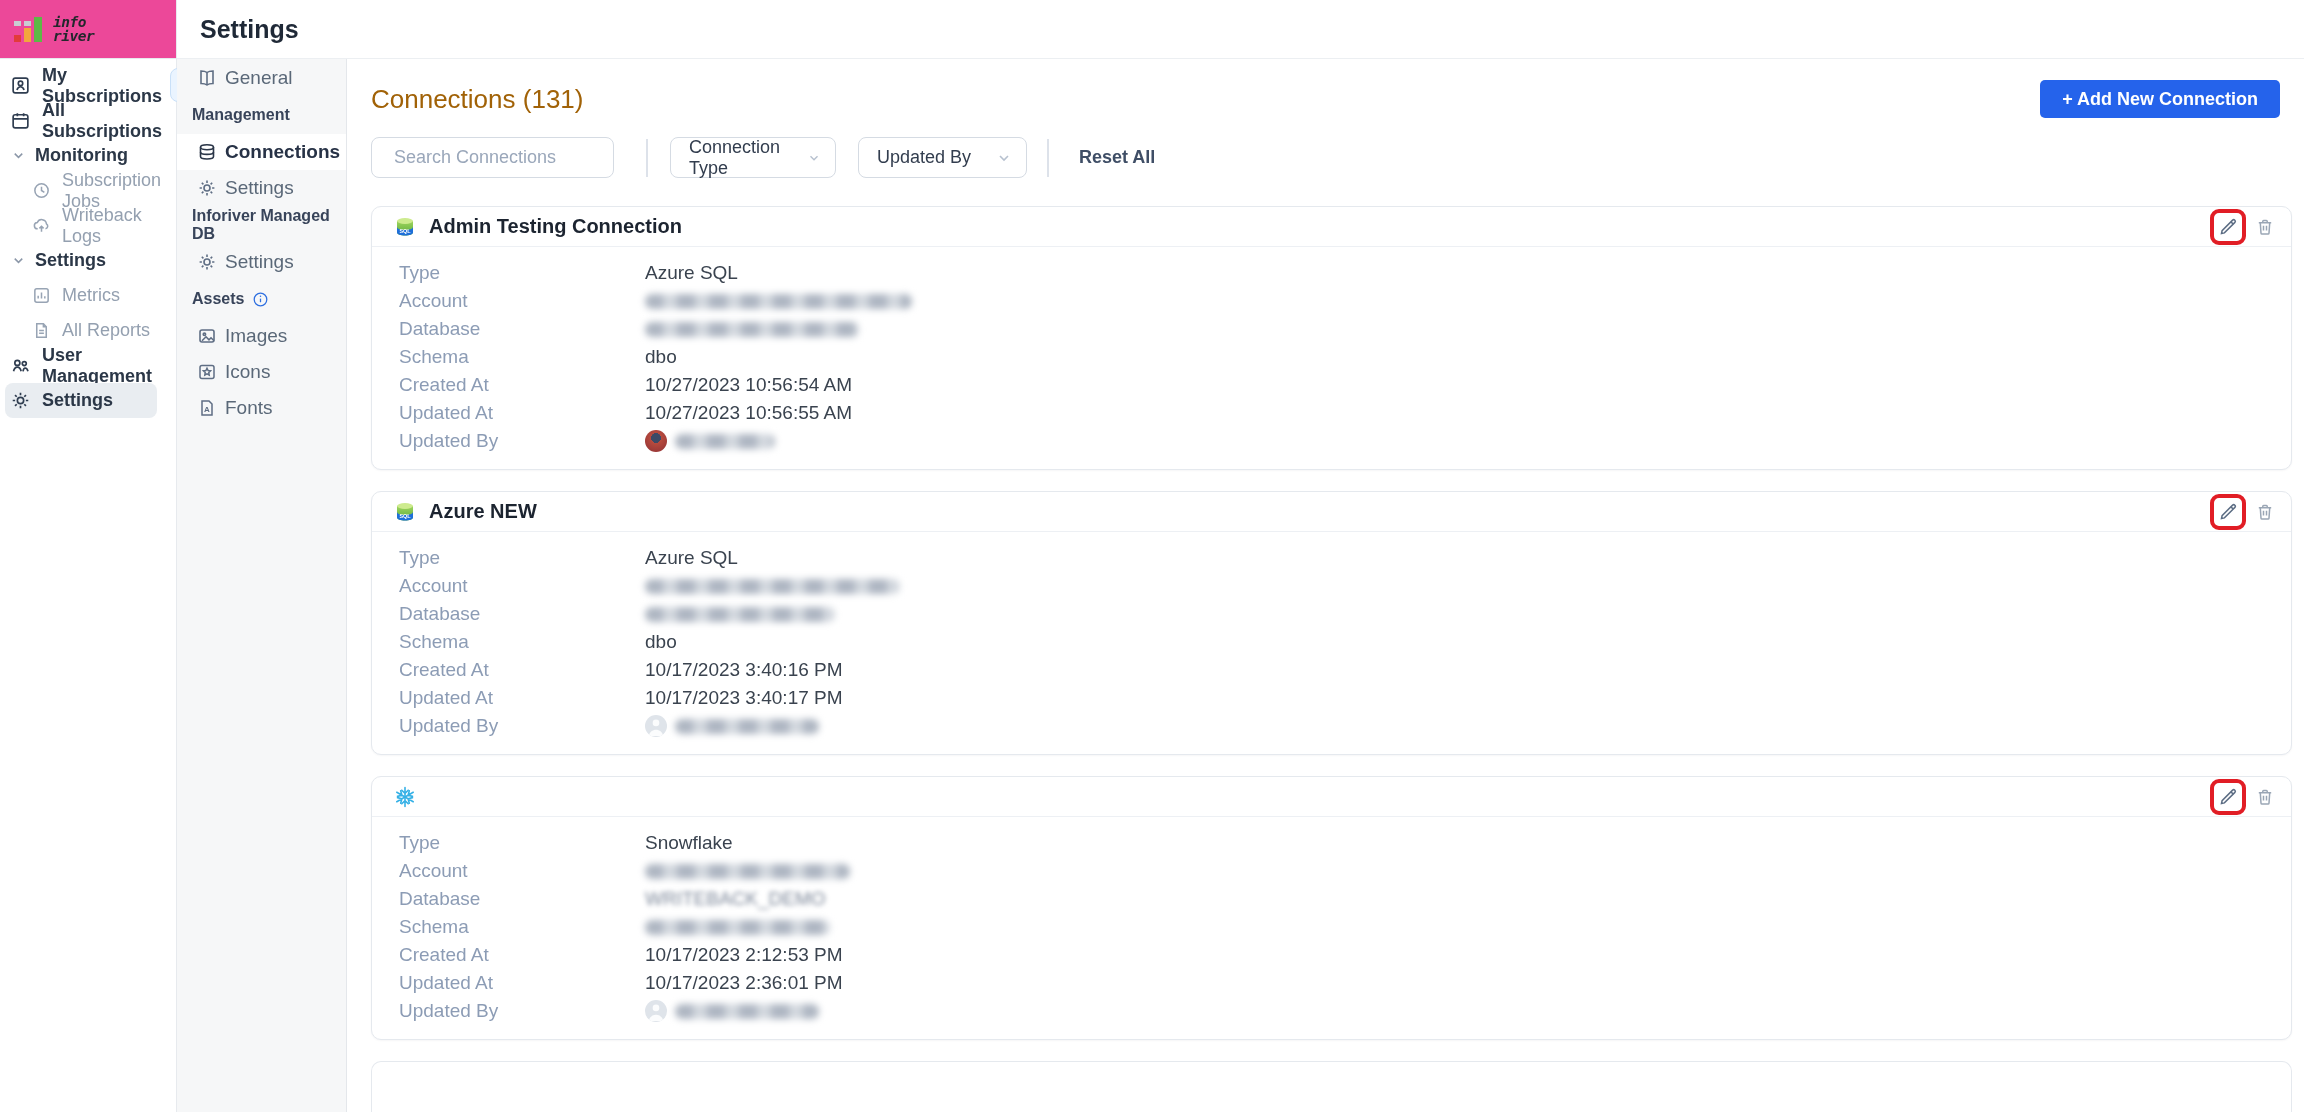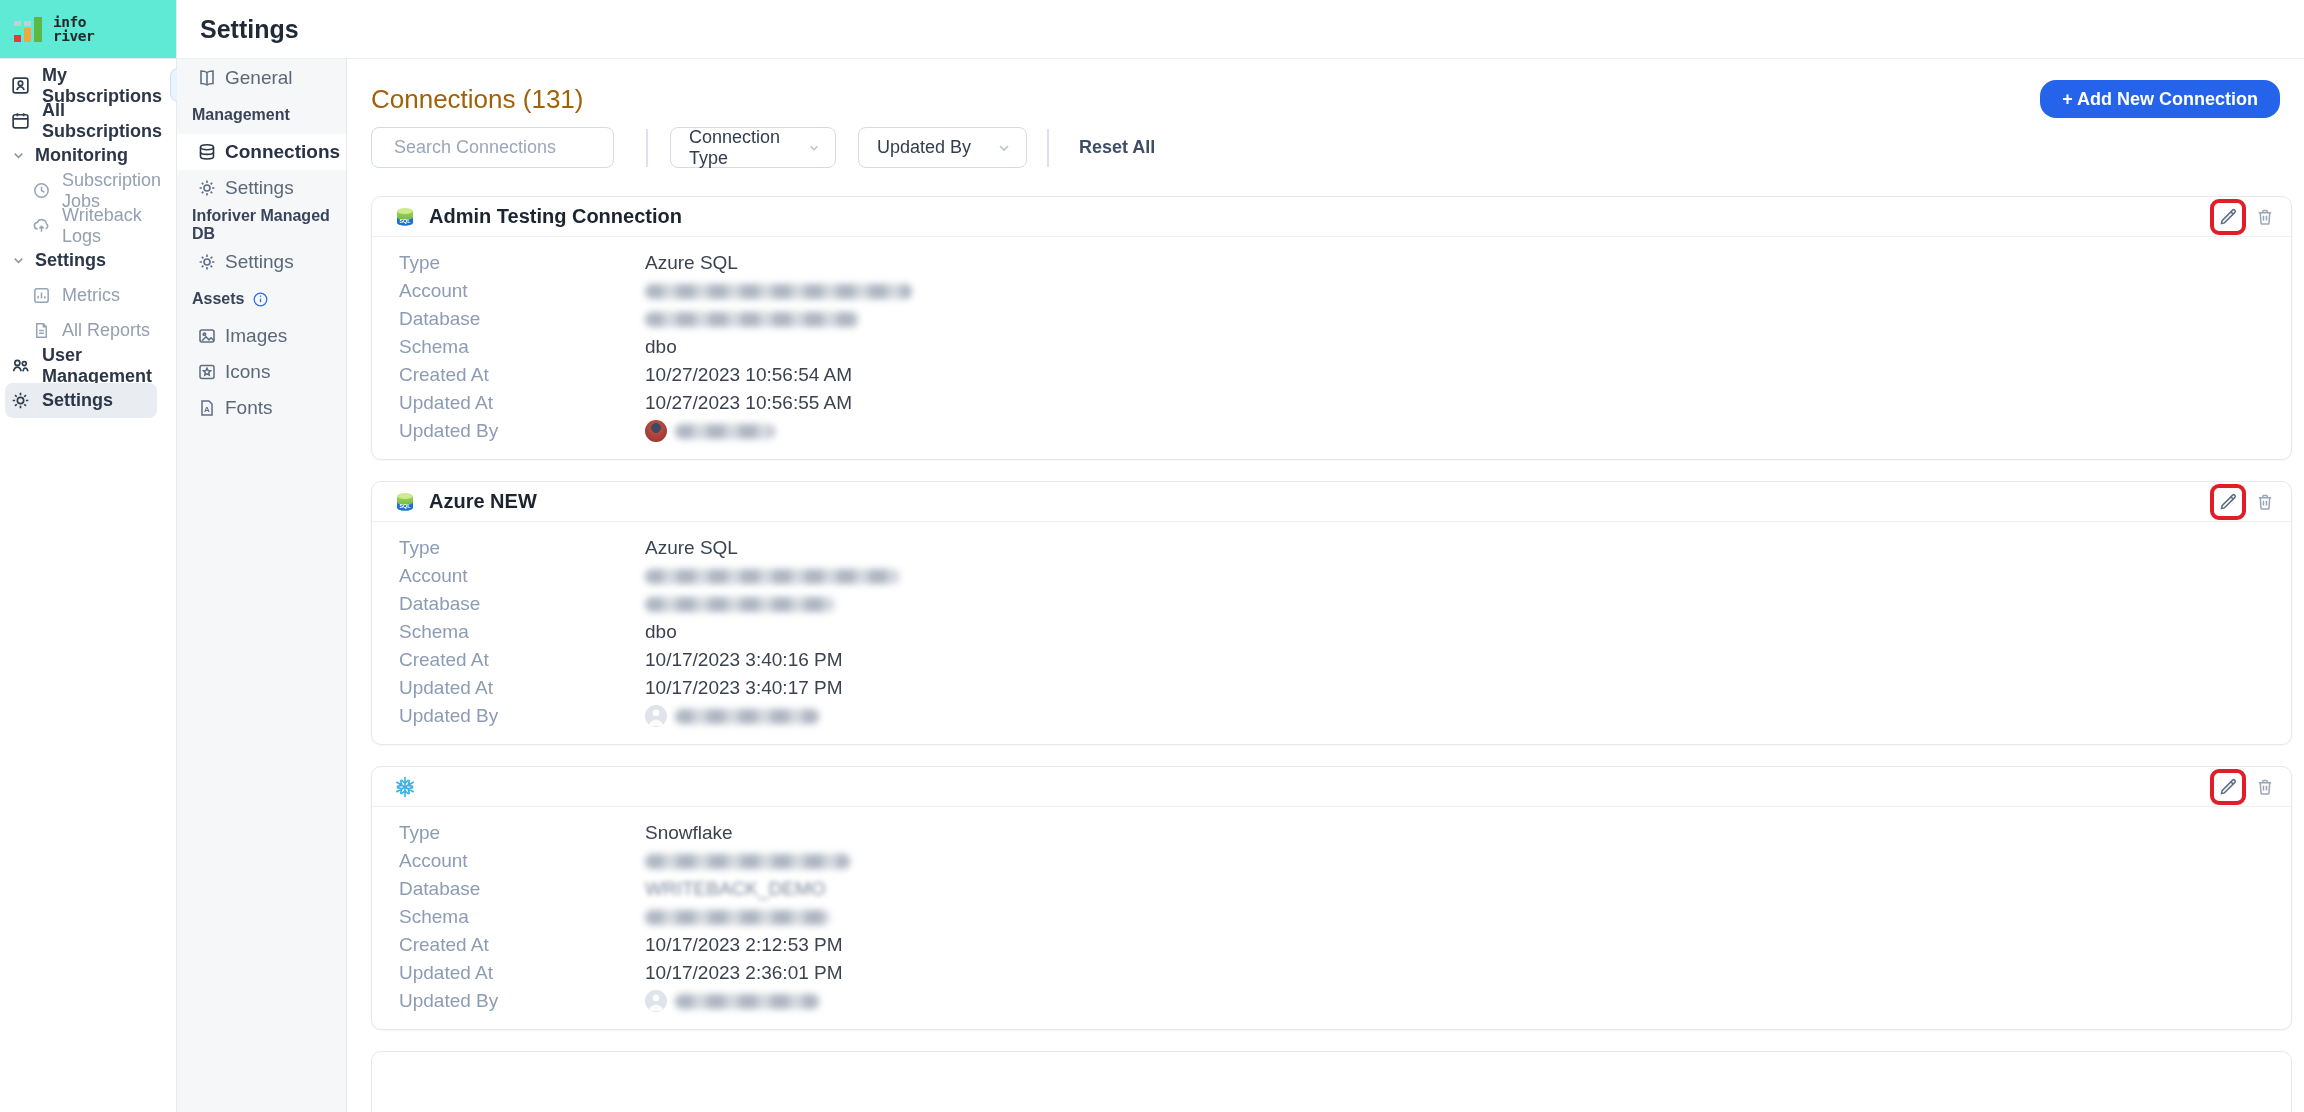--- a/index.html
+++ b/index.html
@@ -4,21 +4,21 @@
 <style>
   * { box-sizing: border-box; margin: 0; padding: 0; }
   html,body { width:2304px; height:1112px; overflow:hidden; }
   body { font-family:"Liberation Sans", sans-serif; background:#fff; color:#333d4d; }
 
   .app { width:2304px; height:1112px; display:grid;
          grid-template-columns:177px 170px 1fr; grid-template-rows:59px 1fr; }
 
   
   .logo-cell { grid-column:1; grid-row:1; display:flex; align-items:center; padding-left:12px;
-               border-right:1px solid #e7eaee; border-bottom:1px solid #e7eaee; background:#5eead4; }
+               border-right:1px solid #e7eaee; border-bottom:1px solid #e7eaee; background:#ec4899;font-style:italic; }
   .logo-bars { width:36px; height:36px; }
   .logo-text { margin-left:5px; font-family:"DejaVu Sans Mono", monospace; font-weight:700;
                font-size:14.5px; line-height:14px; color:#23272c; letter-spacing:-0.5px; }
   .topbar { grid-column:2 / 4; grid-row:1; background:#fff; border-bottom:1px solid #eceff2;
             display:flex; align-items:center; padding-left:23px; }
   .topbar h1 { font-size:25px; font-weight:700; color:#1f2937; }
 
   
   .psidebar { grid-column:1; grid-row:2; background:#fff; border-right:1px solid #e7eaee;
               display:flex; padding-top:9px; }
@@ -48,23 +48,23 @@
   .snav-sel { background:#ffffff; color:#273246; font-weight:700; }
   .snav-sel svg { color:#2b3648; }
   .snav-section { display:flex; align-items:center; height:38px; padding-left:15px; gap:8px;
                font-size:16px; font-weight:700; color:#38445a; }
 
   
   .main { grid-column:3; grid-row:2; background:#fff; padding:0 12px 0 24px; overflow:hidden; }
   .head-row { margin-top:20px; height:40px; display:flex; align-items:center; justify-content:space-between; }
   .page-h { font-size:26px; font-weight:500; color:#a16207; }
   .add-btn { height:38px; padding:0 22px; margin-right:12px; background:#2563eb; color:#fff;
-             font-size:18px; font-weight:700; border:none; border-radius:16px; cursor:pointer;
+             font-size:18px; font-weight:700; border:none; border-radius:5px; cursor:pointer;
              font-family:"Liberation Sans", sans-serif; }
-  .filter-row { margin-top:8px; height:41px; display:flex; align-items:center; }
+  .filter-row { margin-top:18px; height:41px; display:flex; align-items:center; }
   .search-box { width:243px; height:41px; border:1px solid #d5dbe3; border-radius:8px; background:#fff;
              display:flex; align-items:center; padding:0 10px 0 13px; gap:9px; }
   .search-box input { border:none; outline:none; flex:1; font-size:18px; color:#323d4e;
              font-family:"Liberation Sans", sans-serif; background:transparent; }
   .search-box input::placeholder { color:#9aa7ba; }
   .vdiv { width:2px; height:38px; background:#dde2ea; margin:0 22px 0 32px; }
   .vdiv2 { width:2px; height:38px; background:#dde2ea; margin:0 30px 0 20px; }
   .dropdown { height:41px; border:1px solid #d5dbe3; border-radius:8px; background:#fff;
              display:flex; align-items:center; justify-content:space-between; padding:0 14px 0 18px;
              font-size:18px; color:#323d4e; cursor:pointer; }

